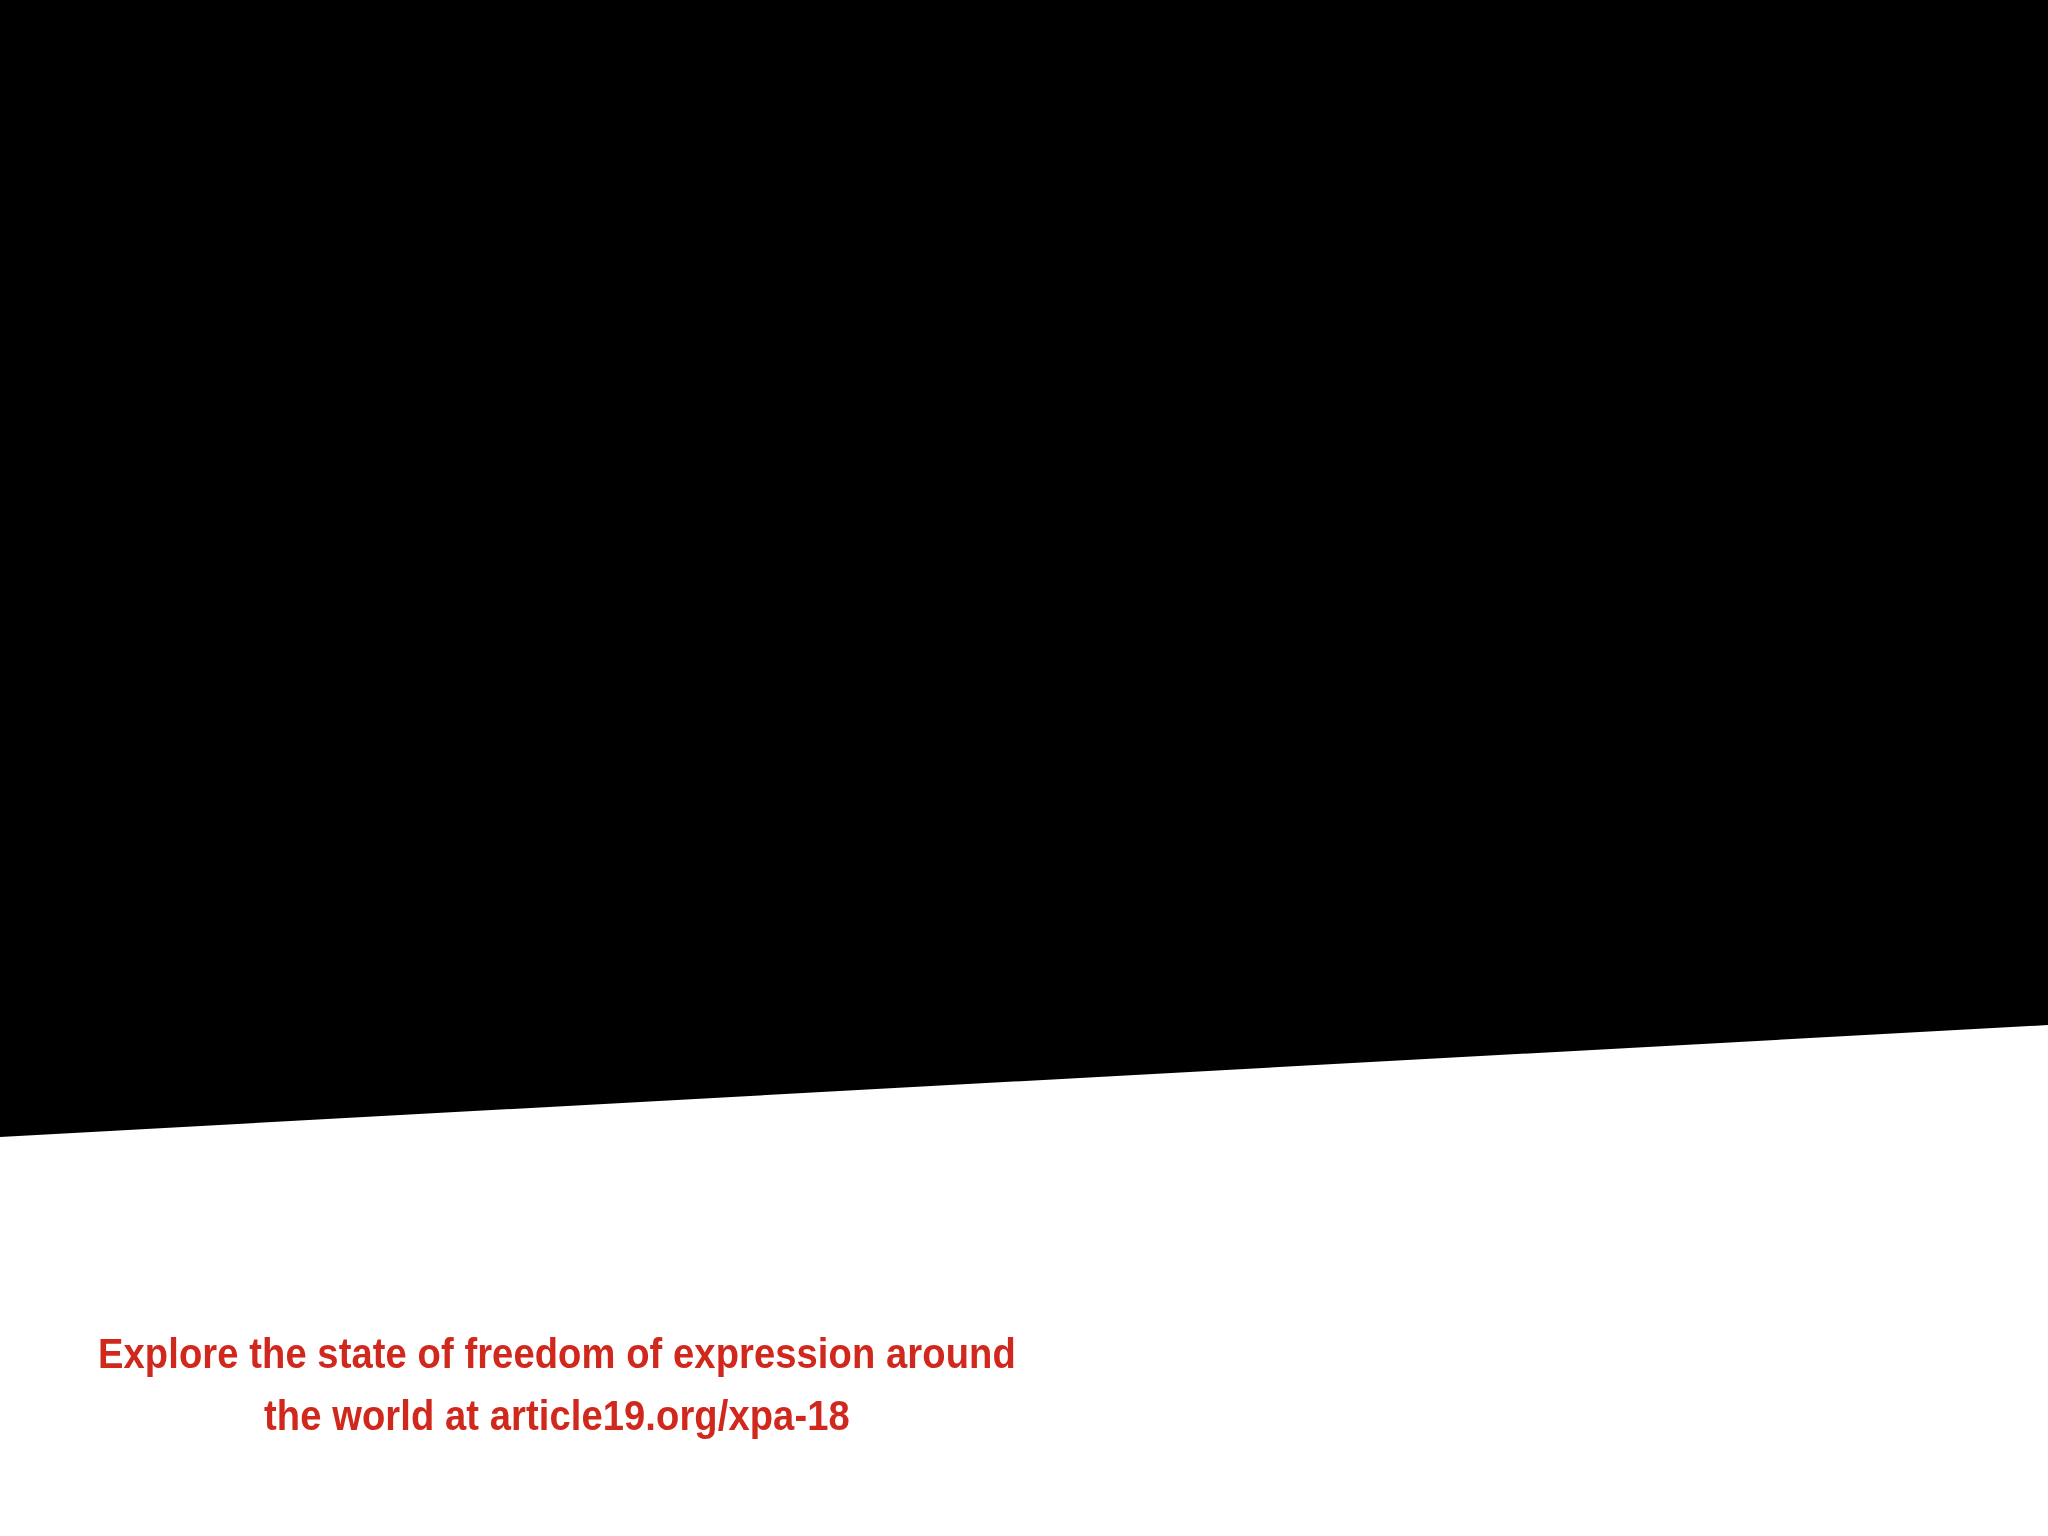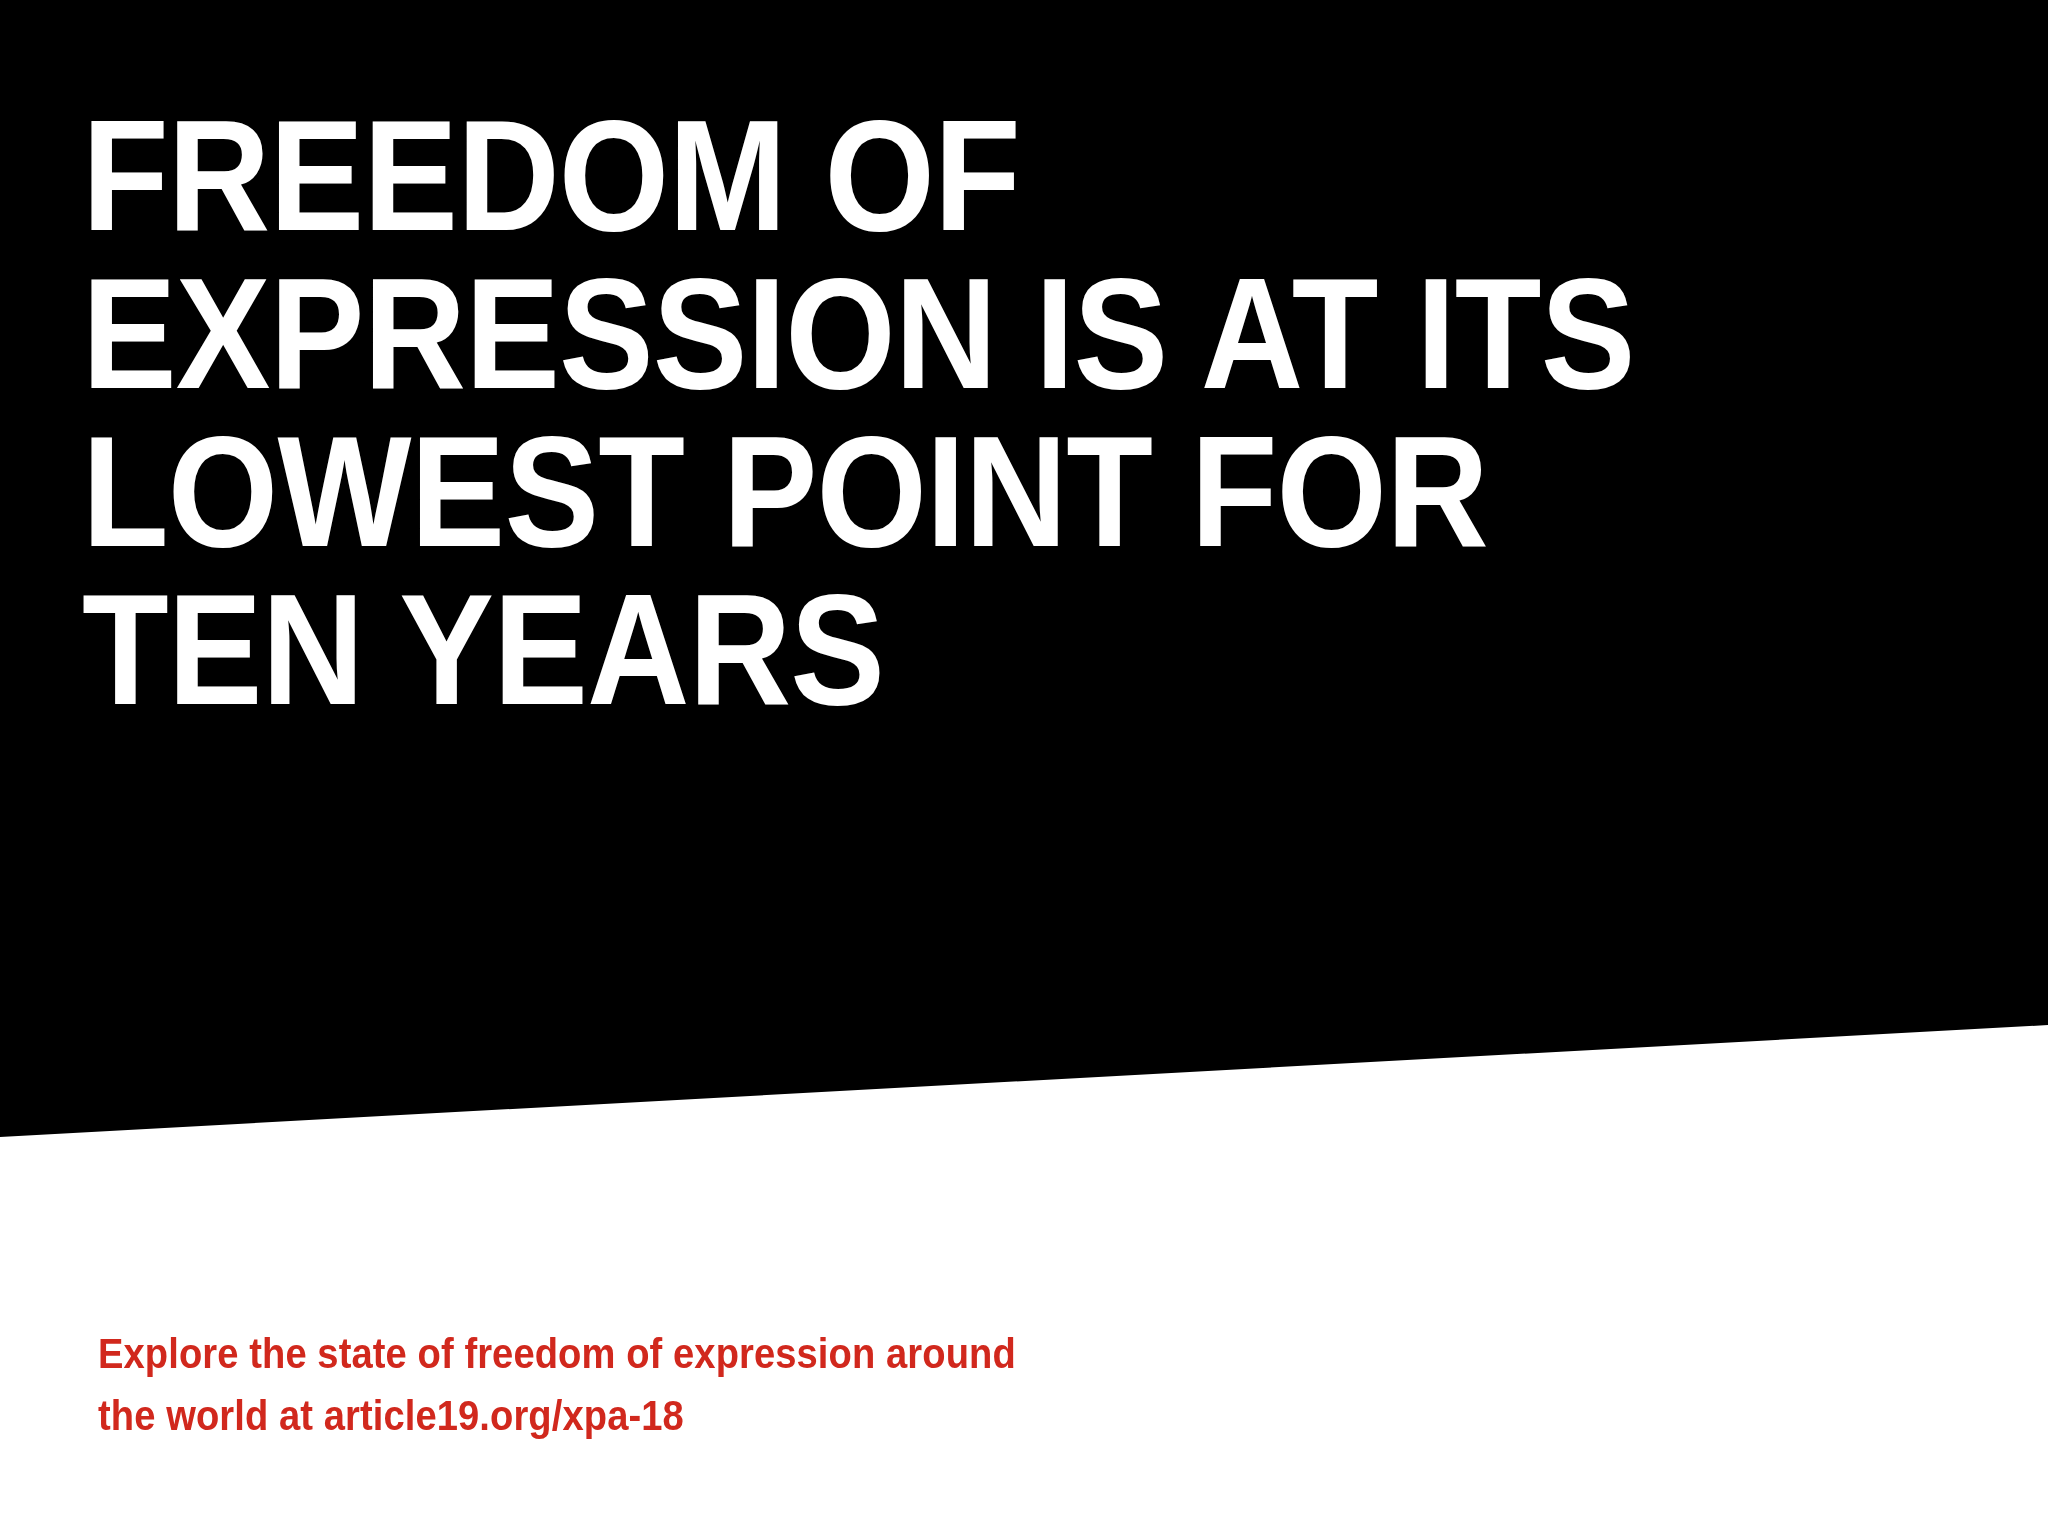--- a/index.html
+++ b/index.html
@@ -53,20 +53,21 @@
     transform: scaleX(0.985);
     transform-origin: left center;
   }
 
   
   .tagline {
     position: absolute;
     left: 98px;
     top: 1322px;
     z-index: 3;
+    text-align: center;
   }
   .tagline-line {
     display: block;
     color: #D1281D;
     font-family: "Liberation Sans Narrow", "Liberation Sans", sans-serif;
     font-weight: 700;
     font-size: 43px;
     line-height: 62px;
     letter-spacing: 0.1px;
     white-space: nowrap;
@@ -89,26 +90,20 @@
     fill: #ffffff;
   }
 </style>
 </head>
 <body>
 
 <div id="poster">
 
   <div class="black-panel"></div>
 
-  <div class="headline">
-    <span class="headline-line" style="transform: scaleX(0.8989);">FREEDOM OF</span>
-    <span class="headline-line" style="transform: scaleX(0.8989);">EXPRESSION IS AT ITS</span>
-    <span class="headline-line" style="transform: scaleX(0.8989);">LOWEST POINT FOR</span>
-    <span class="headline-line" style="transform: scaleX(0.8989);">TEN YEARS</span>
-  </div>
 
   <div class="tagline">
     <span class="tagline-line" style="transform: scaleX(0.887); transform-origin: left center;">Explore the state of freedom of expression around</span>
     <span class="tagline-line" style="transform: scaleX(0.887); transform-origin: left center;">the world at article19.org/xpa-18</span>
   </div>
 
 
 </div>
 
 </body></html>

